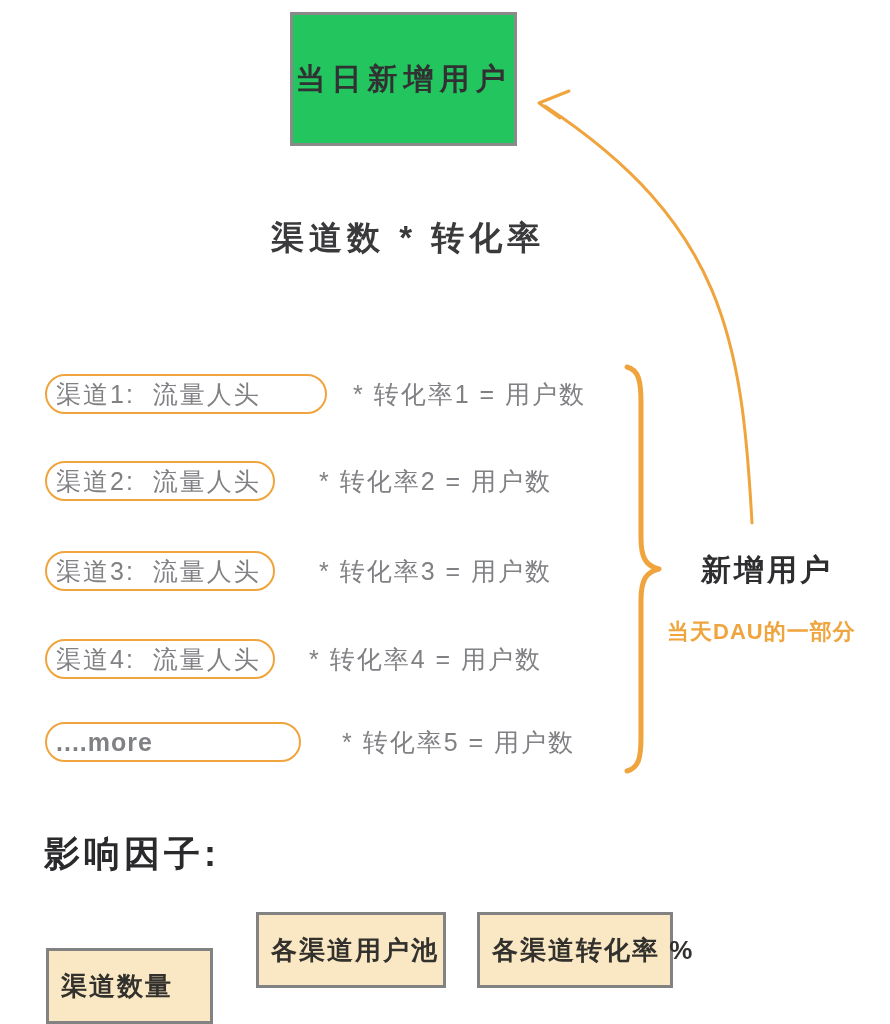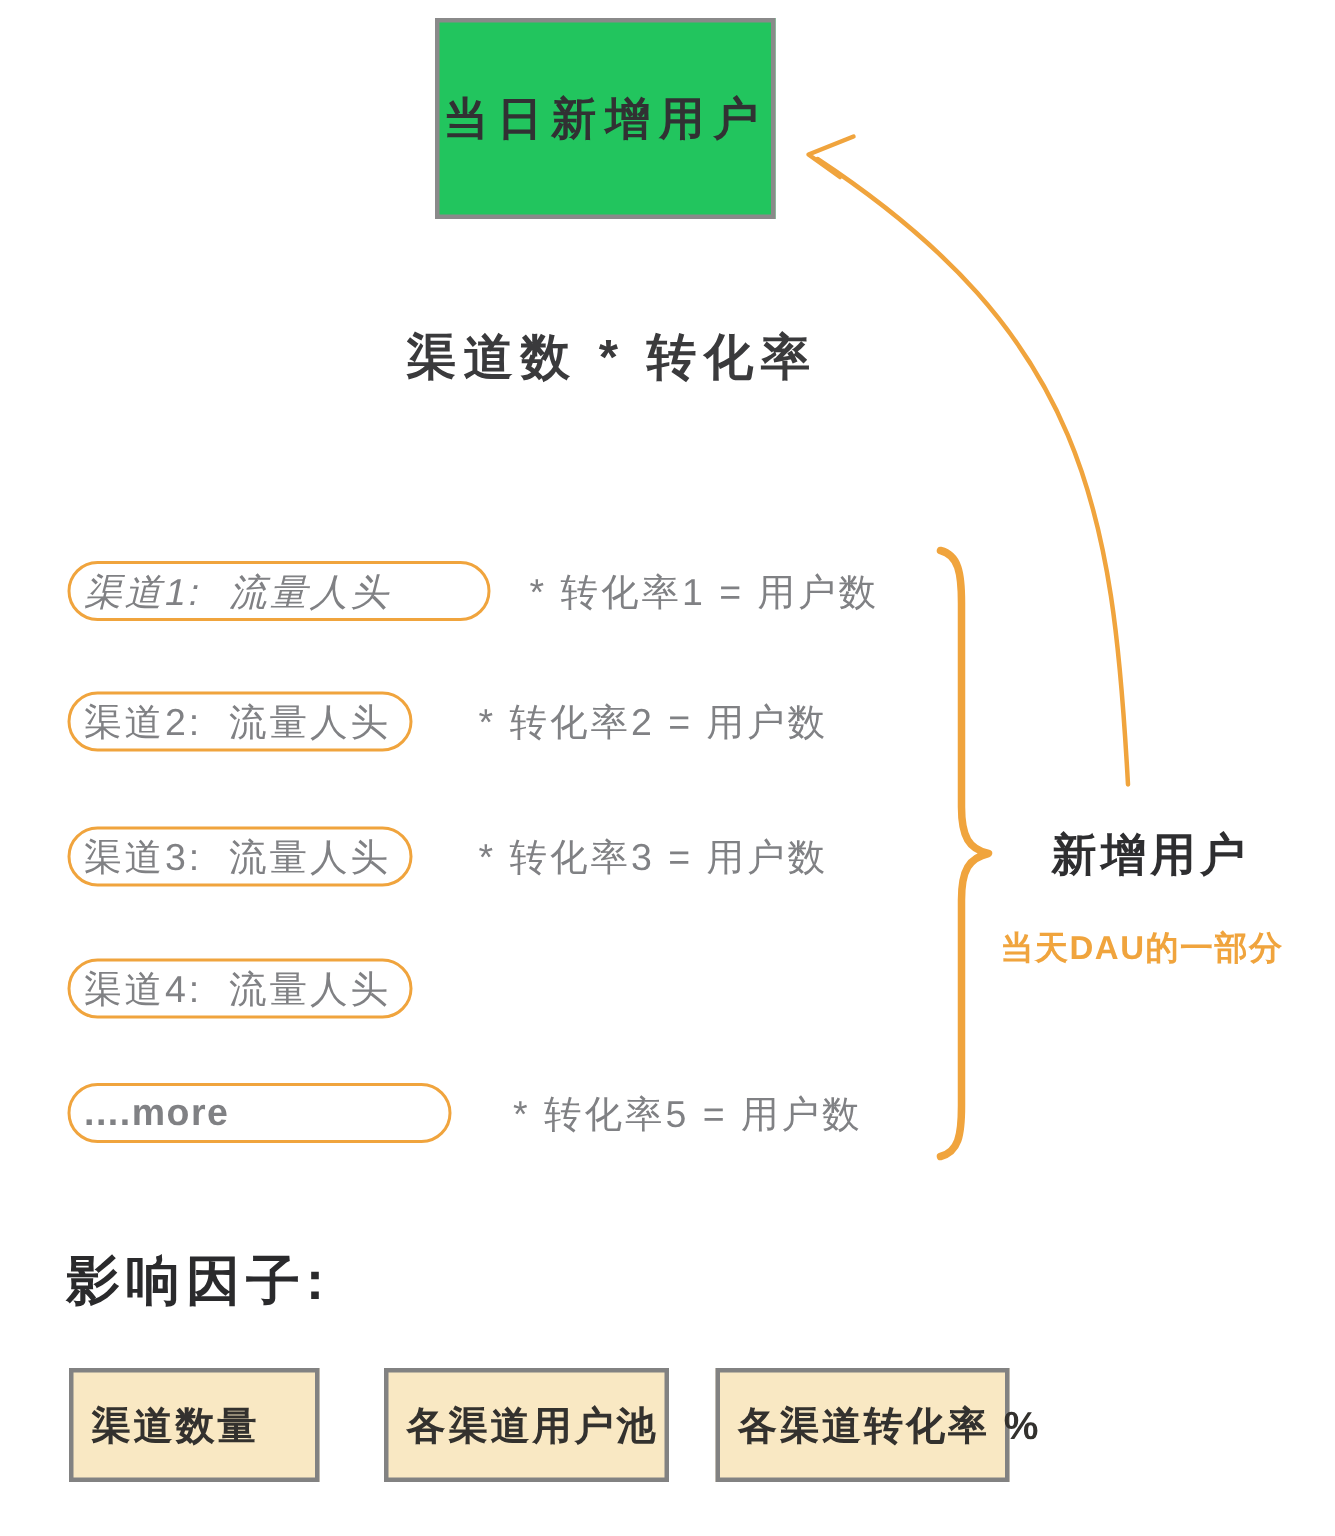--- a/index.html
+++ b/index.html
@@ -29,21 +29,21 @@
   .row3 { top:551px; }
   .row4 { top:639px; }
   .row5 { top:722px; }
   .pill {
     height:40px; box-sizing:border-box;
     border:2.5px solid #F0A43D; border-radius:21px;
     display:flex; align-items:center; padding-left:9px;
     color:#808184; font-size:25px; letter-spacing:2px; white-space:pre;
     background:#ffffff;
   }
-  .row1 .pill { width:282px;font-style:italic; }
+  .row1 .pill { width:282px; }
   .row2 .pill, .row3 .pill, .row4 .pill { width:230px; }
   .row5 .pill { width:256px; letter-spacing:1px;font-weight:bold; }
   .eq {
     color:#808184; font-size:25px; letter-spacing:2px; white-space:pre;
   }
   .row1 .eq { margin-left:26px; }
   .row2 .eq { margin-left:44px; }
   .row3 .eq { margin-left:44px; }
   .row4 .eq { margin-left:34px; }
   .row5 .eq { margin-left:41px; }
@@ -64,21 +64,21 @@
     font-size:36px; font-weight:bold; color:#2a2a2c; letter-spacing:4px;
     white-space:pre;
   }
   .factor-box {
     position:absolute; top:912px; height:76px; box-sizing:border-box;
     background:#F9E8C3; border:3px solid #828282;
     display:flex; align-items:center; padding-left:12px;
     font-size:26px; font-weight:bold; color:#33312e; letter-spacing:2px;
     white-space:pre;
   }
-  .factor-1 { left:46px;  width:167px; }
+  .factor-1 { left:46px;  width:167px;margin-top:36px; }
   .factor-2 { left:256px; width:190px; }
   .factor-3 { left:477px; width:196px; }
 </style>
 </head>
 <body>
 
 <div class="canvas">
 
   <svg class="overlay" width="890" height="1024" viewBox="0 0 890 1024">
     <path d="M 752 523 C 742 340 724 224 545 106" fill="none" stroke="#F0A43D" stroke-width="3" stroke-linecap="round"></path>
@@ -97,20 +97,21 @@
   <div class="row row2">
     <div class="pill">渠道2:  流量人头</div>
     <div class="eq">* 转化率2 = 用户数</div>
   </div>
   <div class="row row3">
     <div class="pill">渠道3:  流量人头</div>
     <div class="eq">* 转化率3 = 用户数</div>
   </div>
   <div class="row row4">
     <div class="pill">渠道4:  流量人头</div>
+    <div class="eq">* 转化率4 = 用户数</div>
   </div>
   <div class="row row5">
     <div class="pill">....more</div>
     <div class="eq">* 转化率5 = 用户数</div>
   </div>
 
   <div class="group-title">新增用户</div>
   <div class="group-subtitle">当天DAU的一部分</div>
 
   <div class="factors-heading">影响因子:</div>

